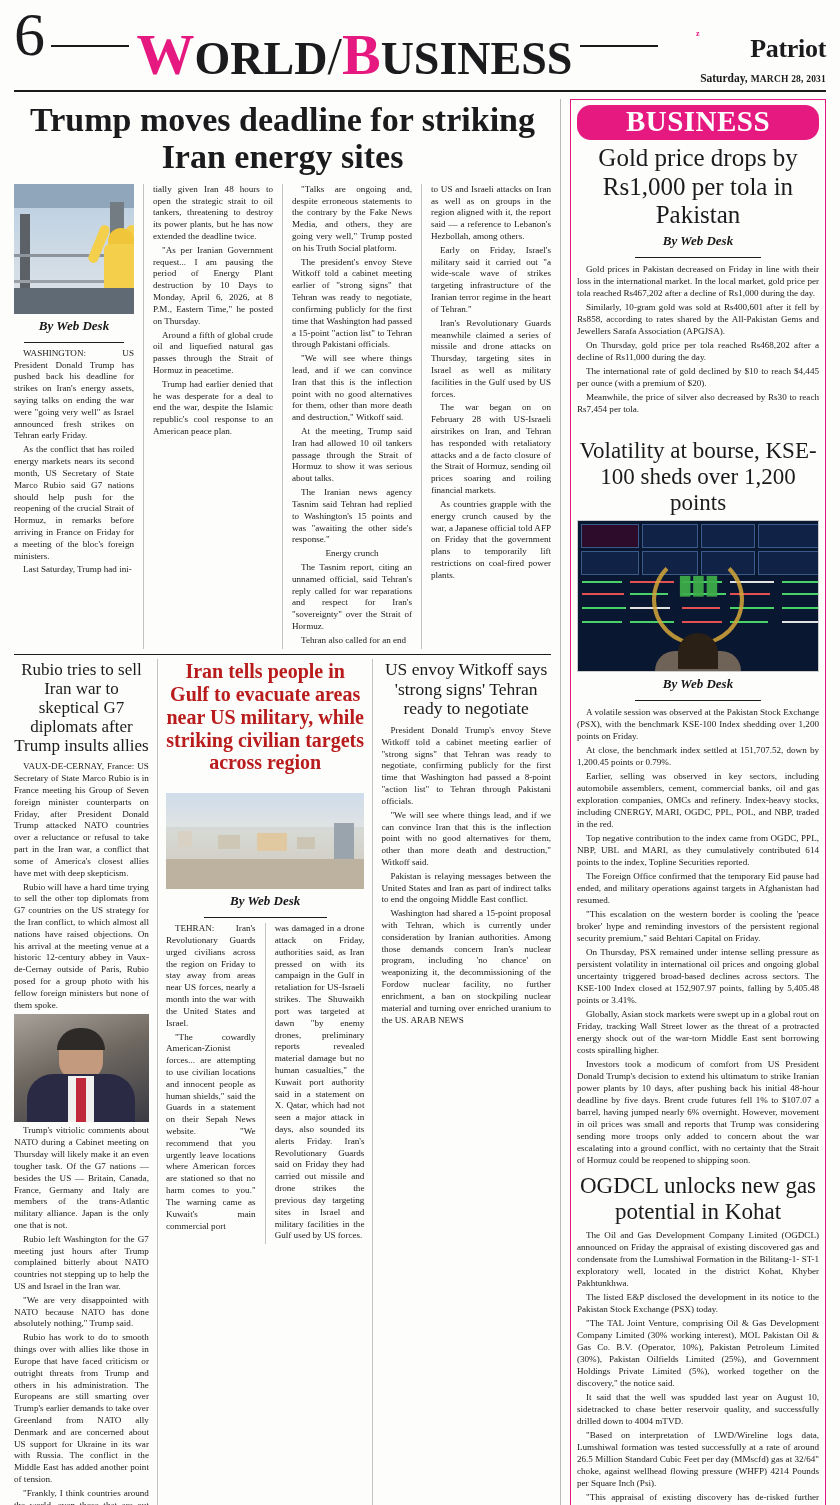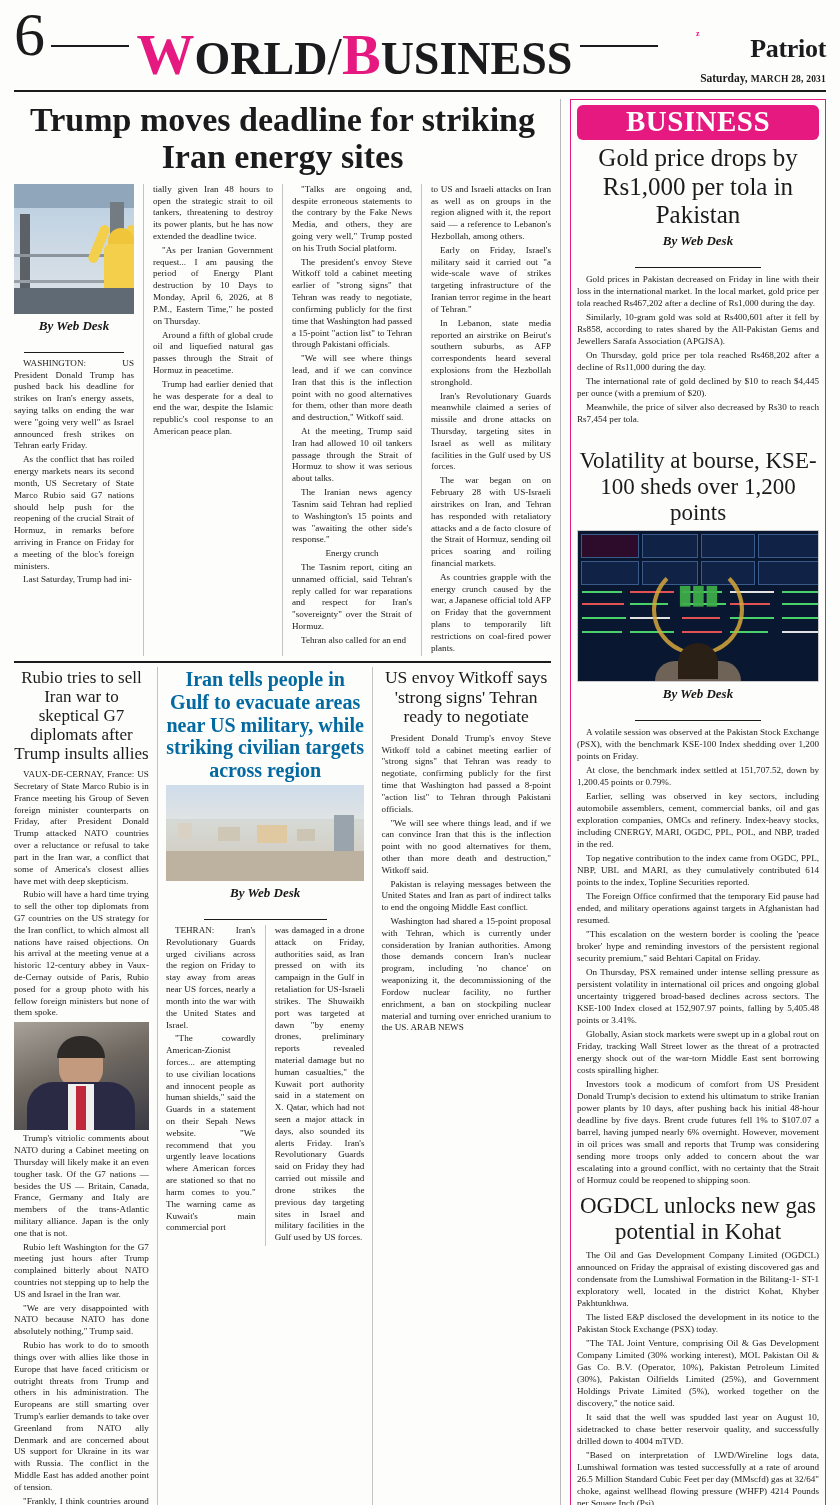--- a/index.html
+++ b/index.html
@@ -57,32 +57,32 @@
     text-align:center; margin:2px 0 8px 0; color:#1b1b1d;
   }
   h2.head-serif {
     font-family:"Liberation Serif", serif;
     font-weight:400; font-size:21px; line-height:1.12;
     text-align:center; margin:1px 0 6px 0; color:#1b1b1d;
   }
   h2.head-bold {
     font-family:"Liberation Serif", serif;
     font-weight:700; font-size:23px; line-height:1.14;
-    text-align:center; margin:1px 0 3px 0; color:#0369a1;
+    text-align:center; margin:1px 0 19px 0; color:#b91c1c;
   }
   h2.head-biz {
     font-family:"Liberation Serif", serif;
     font-weight:400; font-size:25px; line-height:1.13;
     text-align:center; margin:4px 0 4px 0; color:#1b1b1d;
   }
 
   .byline {
     font-family:"Liberation Serif", serif;
     font-weight:700; font-style:italic; font-size:13px;
-    text-align:center; padding-bottom:18px; margin:4px auto 5px auto;
+    text-align:center; padding-bottom:8px; margin:4px auto 5px auto;
     border-bottom:1.6px solid #1b1b1d; width:84%;
   }
   .byline.wide { width:62%; }
 
   
   .cols { display:flex; gap:9px; }
   .col { flex:1; }
   p.body {
     font-family:"Liberation Serif", serif;
     font-size:9.1px; line-height:1.3; text-align:justify;
@@ -121,21 +121,21 @@
   }
   .trader-head { position:absolute; left:50%; bottom:2px; transform:translateX(-50%); width:40px; height:36px; background:#2b2016; border-radius:20px 20px 0 0; }
   .trader-body { position:absolute; left:50%; bottom:0; transform:translateX(-50%); width:86px; height:20px; background:#6f6357; border-radius:30px 30px 0 0; }
 
   
   .biz-panel { border:1.4px solid #e5197f; padding:5px 6px 6px 6px; }
   .biz-banner {
     background:#e5197f; color:#fff; text-align:center;
     font-family:"Liberation Serif", serif; font-weight:700;
     font-size:29px; letter-spacing:0.5px; line-height:1.08;
-    border-radius:6px; padding:1px 0 3px 0; margin-bottom:3px;
+    border-radius:14px; padding:1px 0 3px 0; margin-bottom:3px;
   }
   p.biz {
     font-family:"Liberation Serif", serif;
     font-size:9.1px; line-height:1.32; text-align:justify;
     margin:0 0 2px 0; text-indent:9px; color:#202022;
   }
   .hr-black { height:1.6px; background:#1b1b1d; margin:5px 0 4px 0; }
 </style>
 </head>
 <body>
@@ -209,21 +209,20 @@
             <p class="body">At the meeting, Trump said Iran had allowed 10 oil tankers passage through the Strait of Hormuz to show it was serious about talks.</p>
             <p class="body">The Iranian news agency Tasnim said Tehran had replied to Washington's 15 points and was "awaiting the other side's response."</p>
             <p class="body" style="text-indent:0;text-align:center;">Energy crunch</p>
             <p class="body">The Tasnim report, citing an unnamed official, said Tehran's reply called for war reparations and respect for Iran's "sovereignty" over the Strait of Hormuz.</p>
             <p class="body">Tehran also called for an end</p>
           </div>
           <div class="coldiv"></div>
           <div class="col">
             <p class="body" style="text-indent:0">to US and Israeli attacks on Iran as well as on groups in the region aligned with it, the report said — a reference to Lebanon's Hezbollah, among others.</p>
             <p class="body">Early on Friday, Israel's military said it carried out "a wide-scale wave of strikes targeting infrastructure of the Iranian terror regime in the heart of Tehran."</p>
-            <p class="body">In Lebanon, state media reported an airstrike on Beirut's southern suburbs, as AFP correspondents heard several explosions from the Hezbollah stronghold.</p>
             <p class="body">Iran's Revolutionary Guards meanwhile claimed a series of missile and drone attacks on Thursday, targeting sites in Israel as well as military facilities in the Gulf used by US forces.</p>
             <p class="body">The war began on on February 28 with US-Israeli airstrikes on Iran, and Tehran has responded with retaliatory attacks and a de facto closure of the Strait of Hormuz, sending oil prices soaring and roiling financial markets.</p>
             <p class="body">As countries grapple with the energy crunch caused by the war, a Japanese official told AFP on Friday that the government plans to temporarily lift restrictions on coal-fired power plants.</p>
           </div>
         </div>
       </div>
 
       <div class="hr-black"></div>
 
       <div style="display:flex;gap:8px;">

